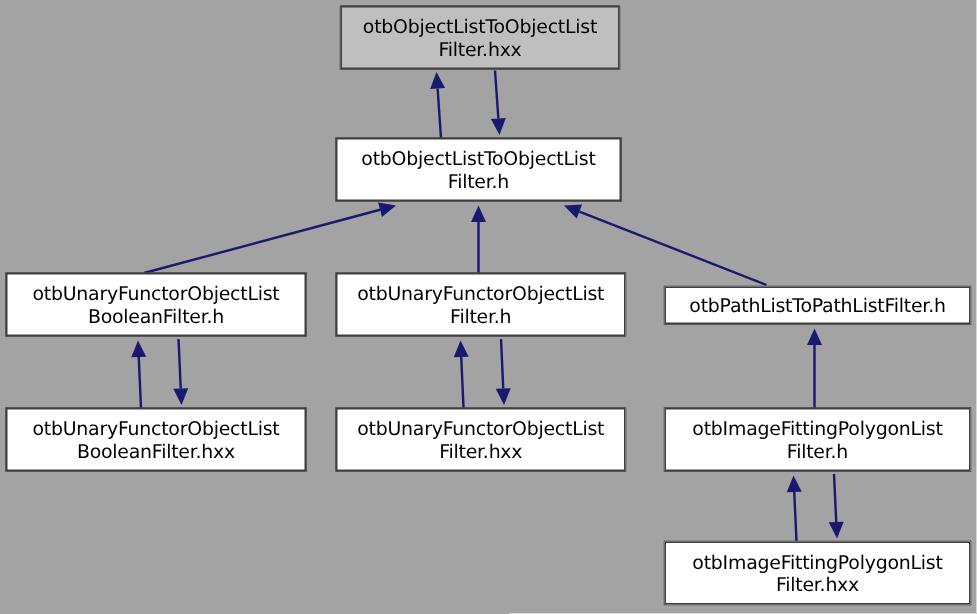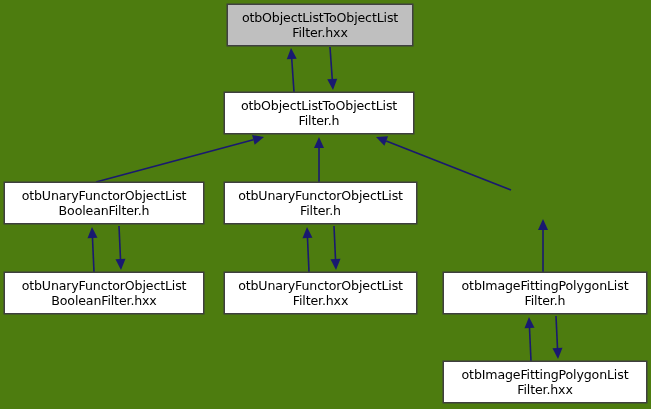--- a/index.html
+++ b/index.html
@@ -4,21 +4,21 @@
 <style>
   html, body {
     margin: 0;
     padding: 0;
     background: #ffffff;
   }
   #graph {
     position: relative;
     width: 651px;
     height: 409px;
-    background: #4d7c0f;
+    background: #a3a3a3;
     font-family: "DejaVu Sans", "Liberation Sans", sans-serif;
     overflow: hidden;
   }
   #edges {
     position: absolute;
     left: 0;
     top: 0;
     width: 651px;
     height: 409px;
     pointer-events: none;
@@ -94,20 +94,23 @@
   <div class="node" style="left:4px; top:182px; width:200px; height:42px;">
     <span class="node-label">otbUnaryFunctorObjectList
 BooleanFilter.h</span>
   </div>
 
   <div class="node" style="left:224px; top:182px; width:193px; height:42px;">
     <span class="node-label">otbUnaryFunctorObjectList
 Filter.h</span>
   </div>
 
+  <div class="node" style="left:443px; top:191px; width:204px; height:25px;">
+    <span class="node-label">otbPathListToPathListFilter.h</span>
+  </div>
 
   <div class="node" style="left:4px; top:272px; width:200px; height:42px;">
     <span class="node-label">otbUnaryFunctorObjectList
 BooleanFilter.hxx</span>
   </div>
 
   <div class="node" style="left:224px; top:272px; width:193px; height:42px;">
     <span class="node-label">otbUnaryFunctorObjectList
 Filter.hxx</span>
   </div>

